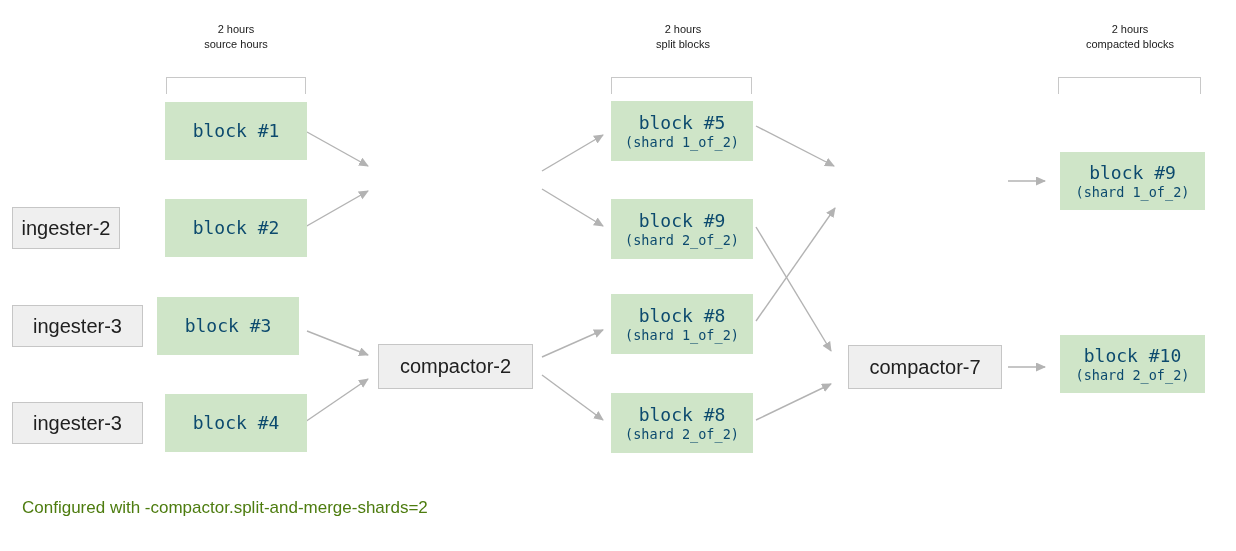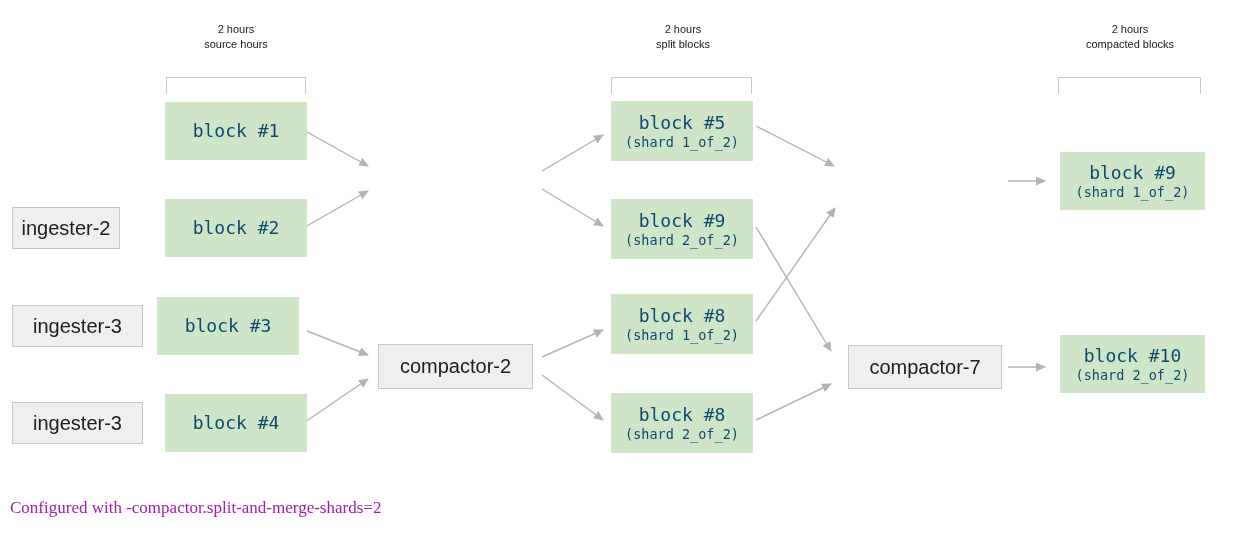--- a/index.html
+++ b/index.html
@@ -59,25 +59,25 @@
     position: absolute;
     height: 17px;
     border: 1px solid #c8c8c8;
     border-bottom: none;
     box-sizing: border-box;
     background: #ffffff;
     z-index: 0;
   }
   .caption {
     position: absolute;
-    left: 10px;
+    left: 22px;
     top: 498px;
-    font-family: Liberation Serif, serif;
+    font-family: Liberation Sans, sans-serif;
     font-size: 17px;
-    color: #a21caf;
+    color: #4d7c0f;
     white-space: pre;
     z-index: 2;
   }
 </style>
 </head>
 <body>
 
 <div class="canvas">
 
   <svg class="arrows" viewBox="0 0 1236 551" xmlns="http://www.w3.org/2000/svg">

